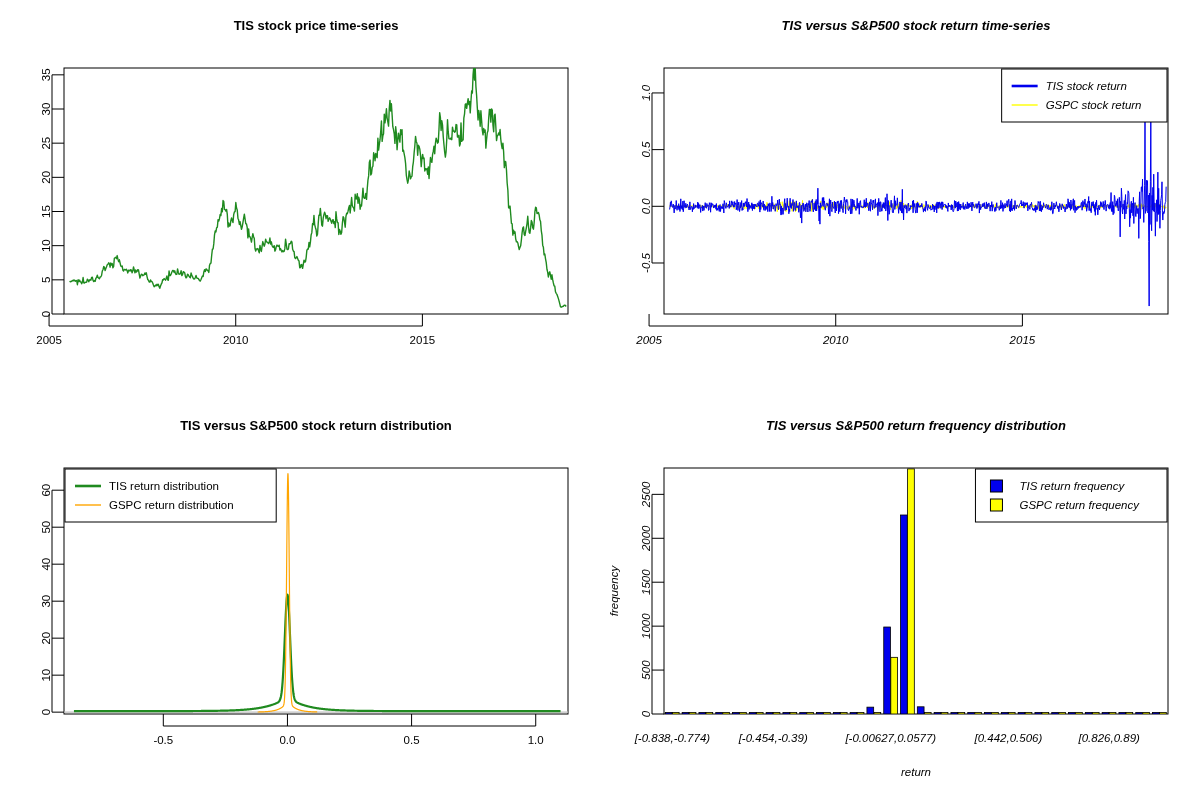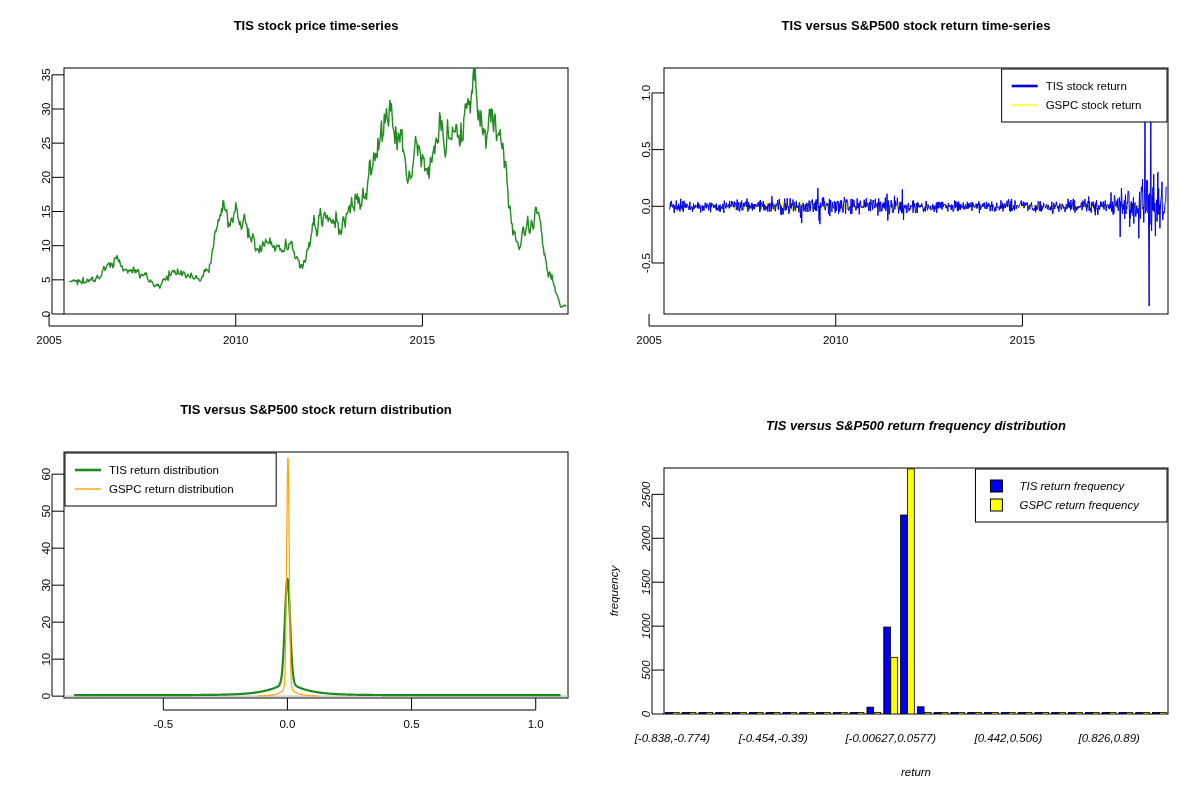--- a/index.html
+++ b/index.html
@@ -20,22 +20,22 @@
     width: 1200px;
     height: 800px;
   }
   .panel {
     position: absolute;
     width: 600px;
     height: 400px;
     text-align: right;
   }
   #panel-price        { left: 0px;   top: 0px; }
-  #panel-return-ts    { left: 600px; top: 0px; }
-  #panel-return-dens  { left: 0px;   top: 384px; }
+  #panel-return-ts    { left: 600px; top: 0px; font-style: italic; }
+  #panel-return-dens  { left: 0px;   top: 400px; }
   #panel-return-freq  { left: 600px; top: 400px; font-style: italic; }
 
   .panel svg {
     display: block;
     width: 600px;
     height: 400px;
   }
   .panel-title {
     font-family: "Liberation Sans", sans-serif;
     font-size: 13px;

